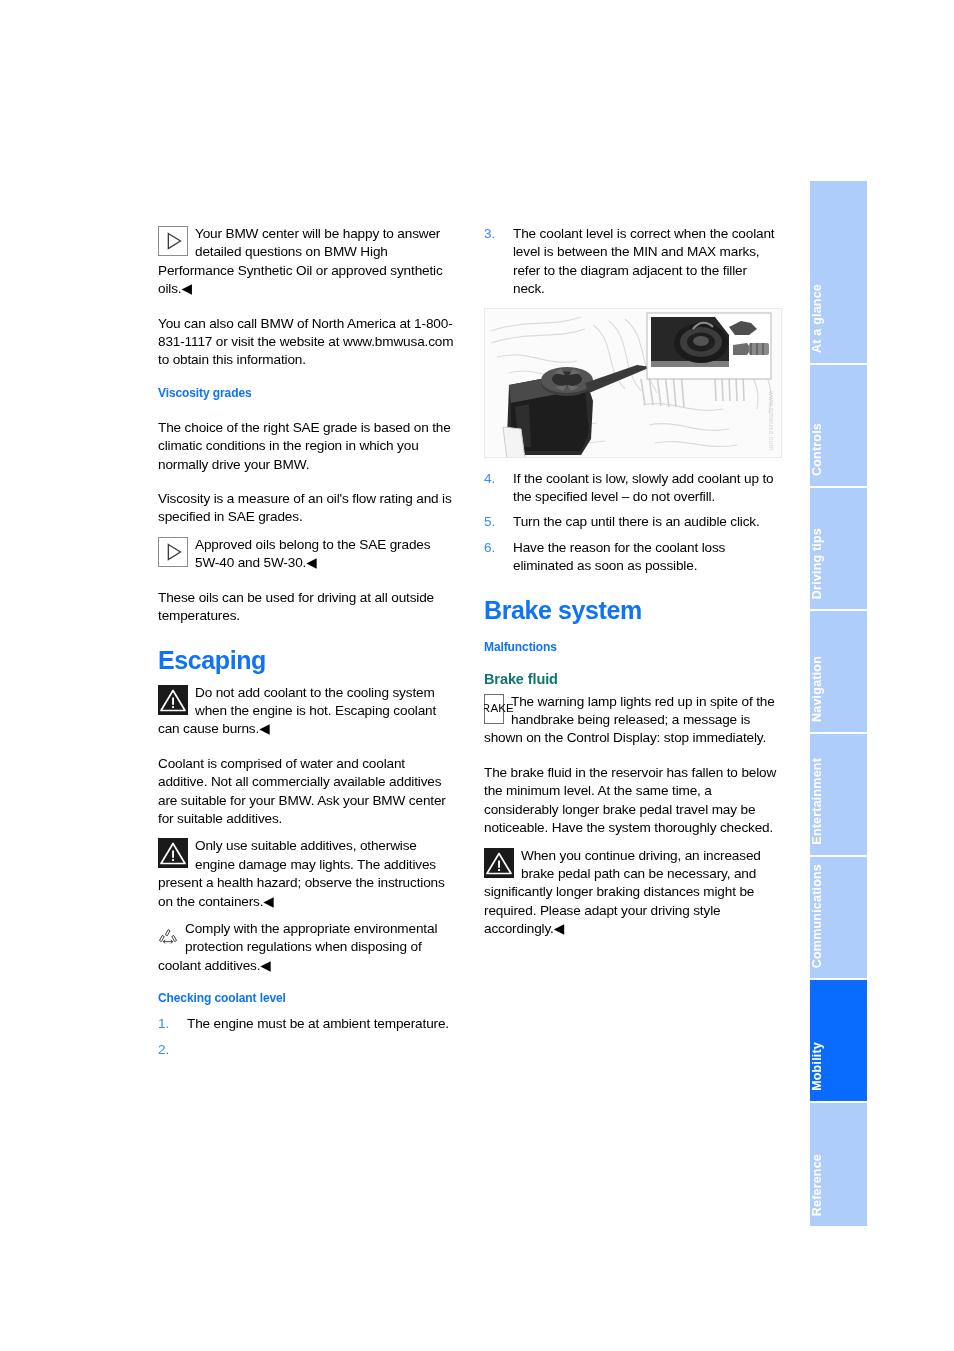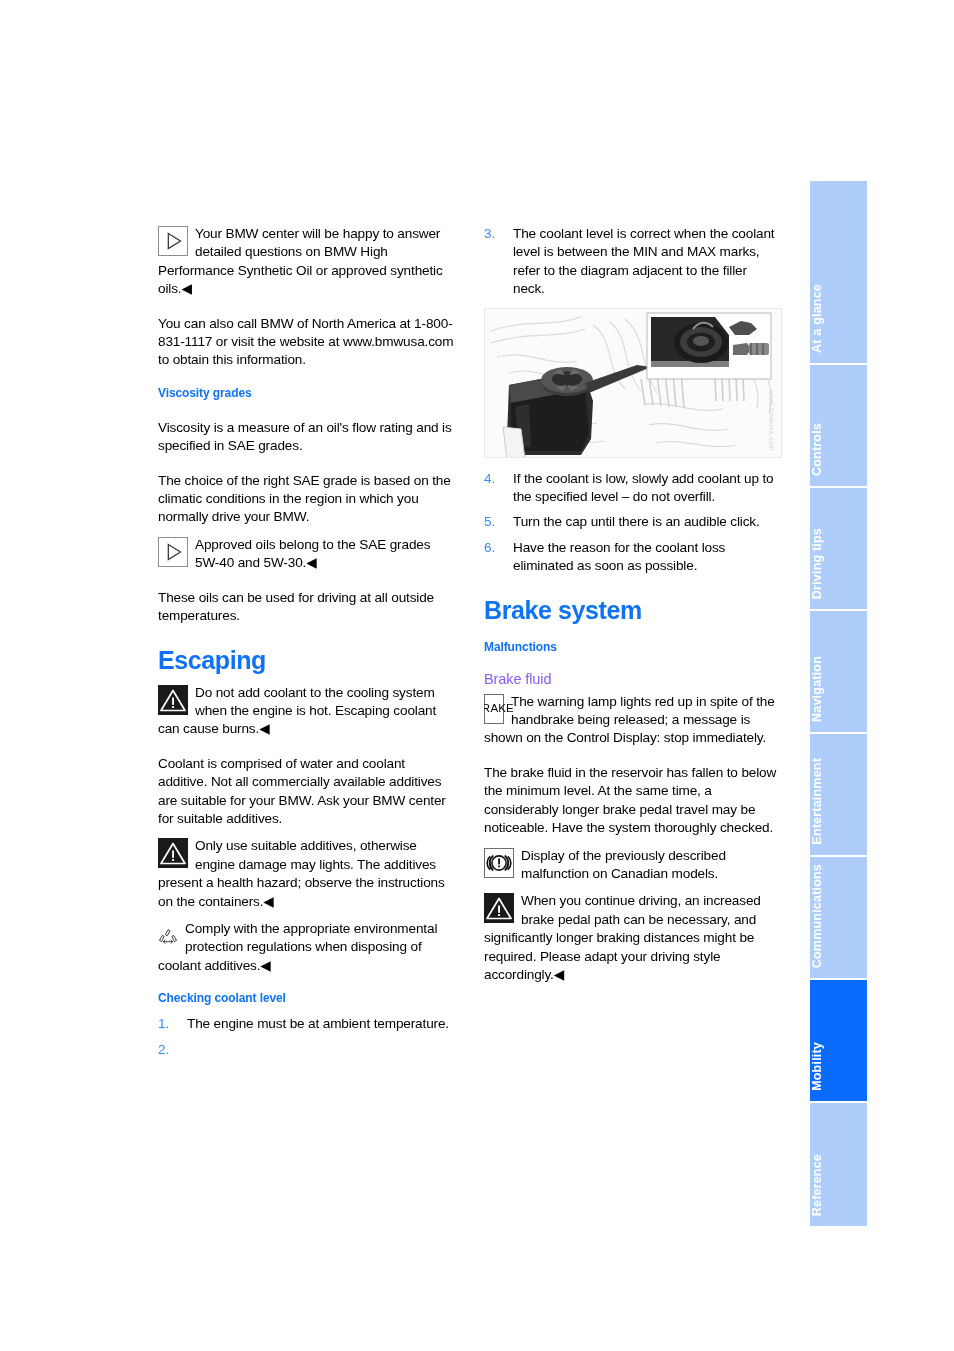--- a/index.html
+++ b/index.html
@@ -47,23 +47,23 @@
   }
   .h2 {
     color: #0f73f5;
     font-size: 12px;
     font-weight: bold;
     letter-spacing: -0.1px;
     margin: 14px 0 7px 0;
     line-height: 19px;
   }
   .h3 {
-    color: #8b5cf6;
+    color: #0f766e;
     font-size: 14.5px;
-    font-weight: normal;
+    font-weight: bold;
     letter-spacing: -0.1px;
     margin: 13px 0 5px 0;
     line-height: 18px;
   }
 
   
   .note { margin: 0 0 9px 0; overflow: hidden; }
   .note .ico {
     float: left;
     margin: 1px 7px 0 0;
@@ -212,22 +212,22 @@
           <polygon points="10,7 23,15 10,23" fill="none" stroke="#3a3a3a" stroke-width="1.4"></polygon>
         </svg>
       </span>
       <span class="txt">Your BMW center will be happy to answer detailed questions on BMW High Performance Synthetic Oil or approved synthetic oils.◀</span>
     </div>
 
     <p>You can also call BMW of North America at 1-800-831-1117 or visit the website at www.bmwusa.com to obtain this information.</p>
 
     <div class="h2">Viscosity grades</div>
 
+    <p>The choice of the right SAE grade is based on the climatic conditions in the region in which you normally drive your BMW.</p>
     <p>Viscosity is a measure of an oil's flow rating and is specified in SAE grades.</p>
-    <p>The choice of the right SAE grade is based on the climatic conditions in the region in which you normally drive your BMW.</p>
 
     <div class="note">
       <span class="ico ico-box">
         <svg class="tri-play" viewBox="0 0 30 30" xmlns="http://www.w3.org/2000/svg">
           <polygon points="10,7 23,15 10,23" fill="none" stroke="#3a3a3a" stroke-width="1.4"></polygon>
         </svg>
       </span>
       <span class="txt">Approved oils belong to the SAE grades 5W-40 and 5W-30.◀</span>
     </div>
 
@@ -395,35 +395,20 @@
     <div class="h2">Malfunctions</div>
     <div class="h3">Brake fluid</div>
 
     <div class="note">
       <span class="ico w36 ico-brakebox">BRAKE</span>
       <span class="txt">The warning lamp lights red up in spite of the handbrake being released; a message is shown on the Control Display: stop immediately.</span>
     </div>
 
     <p>The brake fluid in the reservoir has fallen to below the minimum level. At the same time, a considerably longer brake pedal travel may be noticeable. Have the system thoroughly checked.</p>
 
-    <div class="note">
-      <span class="ico ico-brakewarn">
-        <svg viewBox="0 0 30 30" width="100%" height="100%" xmlns="http://www.w3.org/2000/svg">
-          <rect x="0" y="0" width="30" height="30" fill="#ffffff"></rect>
-          <circle cx="15" cy="15" r="7.6" fill="none" stroke="#111111" stroke-width="1.7"></circle>
-          <rect x="14.1" y="10.1" width="1.9" height="6.4" fill="#111111"></rect>
-          <rect x="14.1" y="17.7" width="1.9" height="1.9" fill="#111111"></rect>
-          <path d="M8.2 7.6 A 10.4 10.4 0 0 0 8.2 22.4" fill="none" stroke="#111111" stroke-width="2.1" stroke-linecap="round"></path>
-          <path d="M5.0 8.4 A 9.4 9.4 0 0 0 5.0 21.6" fill="none" stroke="#111111" stroke-width="1.7" stroke-linecap="round"></path>
-          <path d="M21.8 7.6 A 10.4 10.4 0 0 1 21.8 22.4" fill="none" stroke="#111111" stroke-width="2.1" stroke-linecap="round"></path>
-          <path d="M25.0 8.4 A 9.4 9.4 0 0 1 25.0 21.6" fill="none" stroke="#111111" stroke-width="1.7" stroke-linecap="round"></path>
-        </svg>
-      </span>
-      <span class="txt">Display of the previously described malfunction on Canadian models.</span>
-    </div>
 
     <div class="note">
       <span class="ico">
         <svg class="ico-warn" viewBox="0 0 30 30" xmlns="http://www.w3.org/2000/svg">
           <rect x="0" y="0" width="30" height="30" fill="#1a1a1a"></rect>
           <polygon points="15,5.5 27,25.5 3,25.5" fill="none" stroke="#ffffff" stroke-width="1.7" stroke-linejoin="round"></polygon>
           <rect x="14.1" y="12.5" width="1.9" height="7.3" fill="#ffffff"></rect>
           <rect x="14.1" y="21.1" width="1.9" height="1.9" fill="#ffffff"></rect>
         </svg>
       </span>

